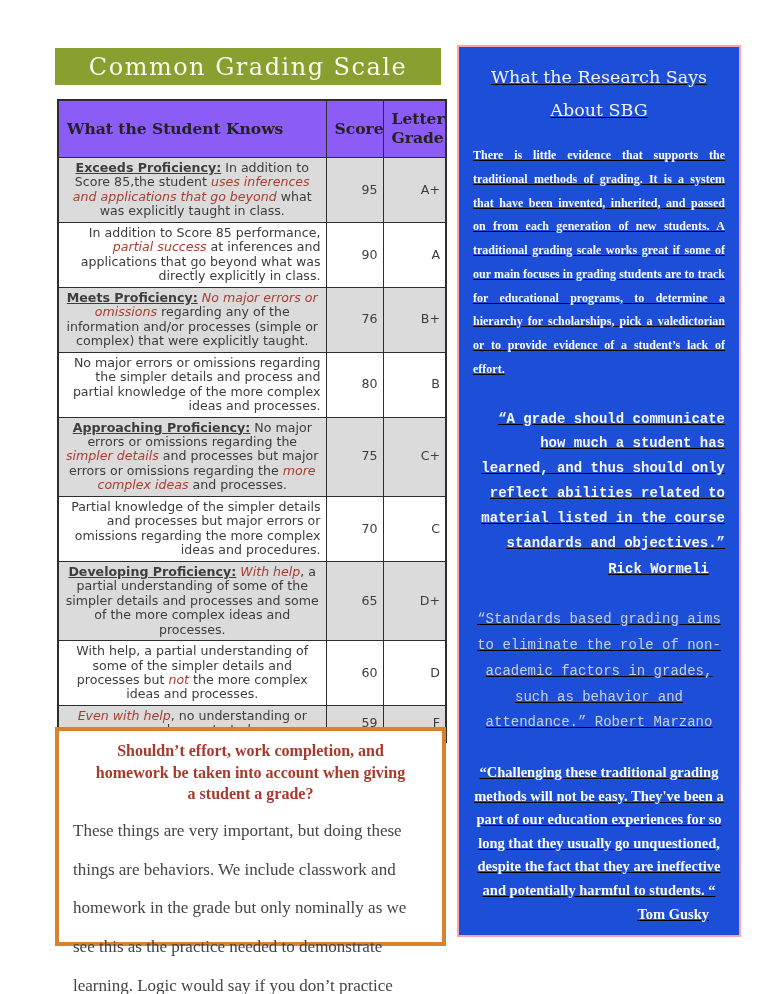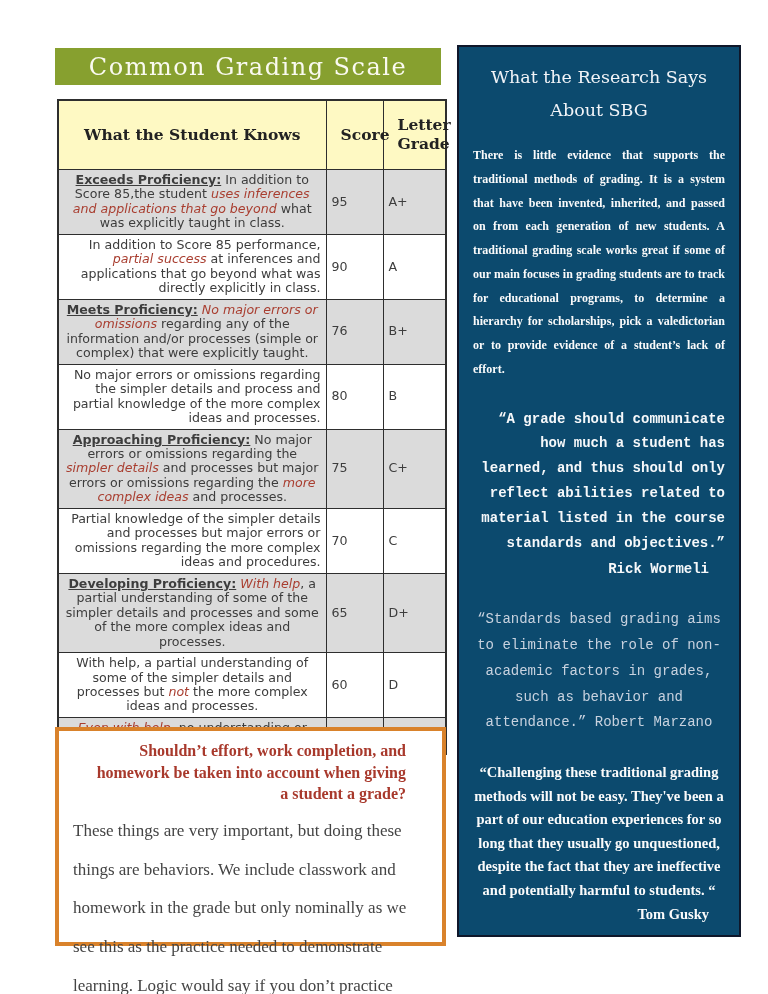--- a/index.html
+++ b/index.html
@@ -17,56 +17,56 @@
   }
 
   table.grading{
     position:absolute;left:57px;top:99px;width:390px;
     border-collapse:collapse;border:2px solid #2e2e2e;
     color:#3d3d3d;font-size:12.6px;line-height:1.15;
     table-layout:fixed;
   }
   table.grading th{
     font-family:"DejaVu Serif", serif;font-size:15.5px;font-weight:bold;color:#222;
-    border:1px solid #2e2e2e;background:#fef9c3;height:40px;text-align:center;
-    padding:14px;line-height:1.2;
+    border:1px solid #2e2e2e;background:#8b5cf6;height:40px;text-align:left;
+    padding:8px;line-height:1.2;
   }
   table.grading td{
     border:1px solid #2e2e2e;padding:3px 5px;vertical-align:middle;
   }
   col.c-desc{width:268px}
   col.c-score{width:57px}
   col.c-grade{width:63px}
   tr.shaded td{background:#DBDBDB;}
-  td.num{text-align:left;}
+  td.num{text-align:right;}
   .align-left{text-align:center}
   .align-right{text-align:right}
   .align-center{text-align:center}
   .seg-lead{font-weight:bold;text-decoration:underline;}
   .seg-em{color:#A93E30;font-style:italic;}
 
   .callout{
     position:absolute;left:55px;top:727px;width:391px;height:219px;
     border:4px solid #D9822B;box-sizing:border-box;background:#fff;
     padding:9px 14px;
   }
   .callout-title{
     font-family:"Liberation Serif", serif;font-weight:bold;font-size:16px;
-    color:#A8392C;text-align:right;line-height:1.35;padding:0 22px;margin-bottom:7px;
+    color:#A8392C;text-align:center;line-height:1.35;padding:0 22px;margin-bottom:7px;
   }
   .callout-body{
     font-family:"Liberation Serif", serif;font-size:17px;color:#444;
     line-height:2.28;text-align:left;
   }
 
   
   .panel{
     position:absolute;left:457px;top:45px;width:284px;height:892px;
-    background:#0c4a6e;border:2px solid #0f172a;box-sizing:border-box;
-    padding:8px 14px 10px;overflow:hidden;
+    background:#1d4ed8;border:2px solid #fca5a5;box-sizing:border-box;
+    padding:8px 14px 10px;overflow:hidden;text-decoration:underline;
   }
   .panel-title{
     font-family:"DejaVu Serif", serif;color:#F2F4F8;font-size:17.5px;
     text-align:center;margin-top:4px;
   }
   .panel-title .t-line{margin:12px 0 13px;}
   .intro{
     font-family:"Liberation Serif", serif;font-weight:bold;color:#FBFBFB;
     font-size:12px;line-height:1.98;text-align:justify;margin:24px 0 0;
   }

